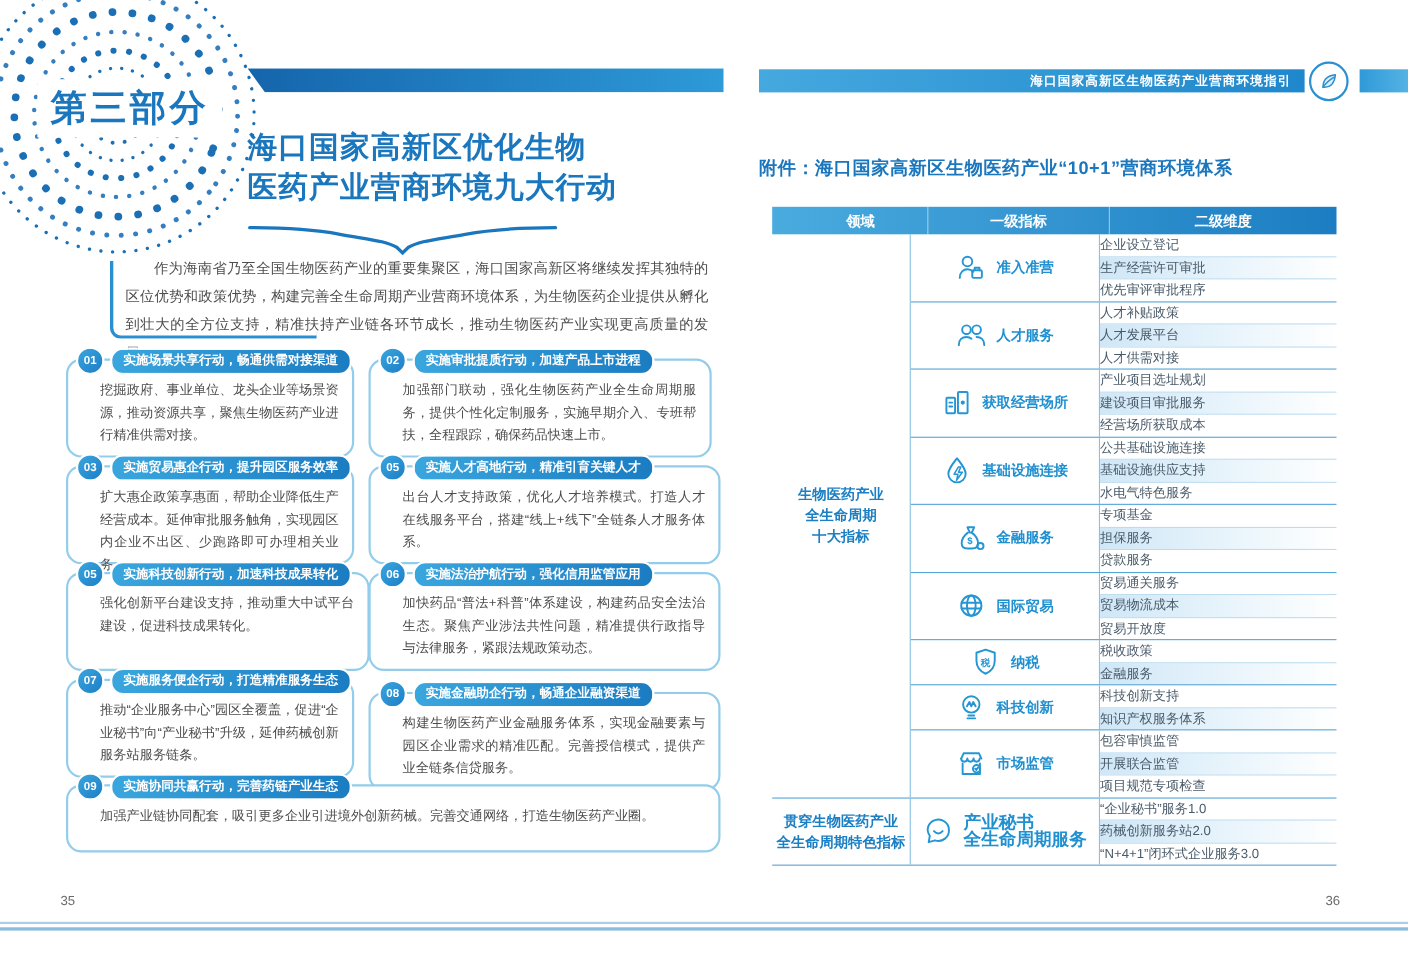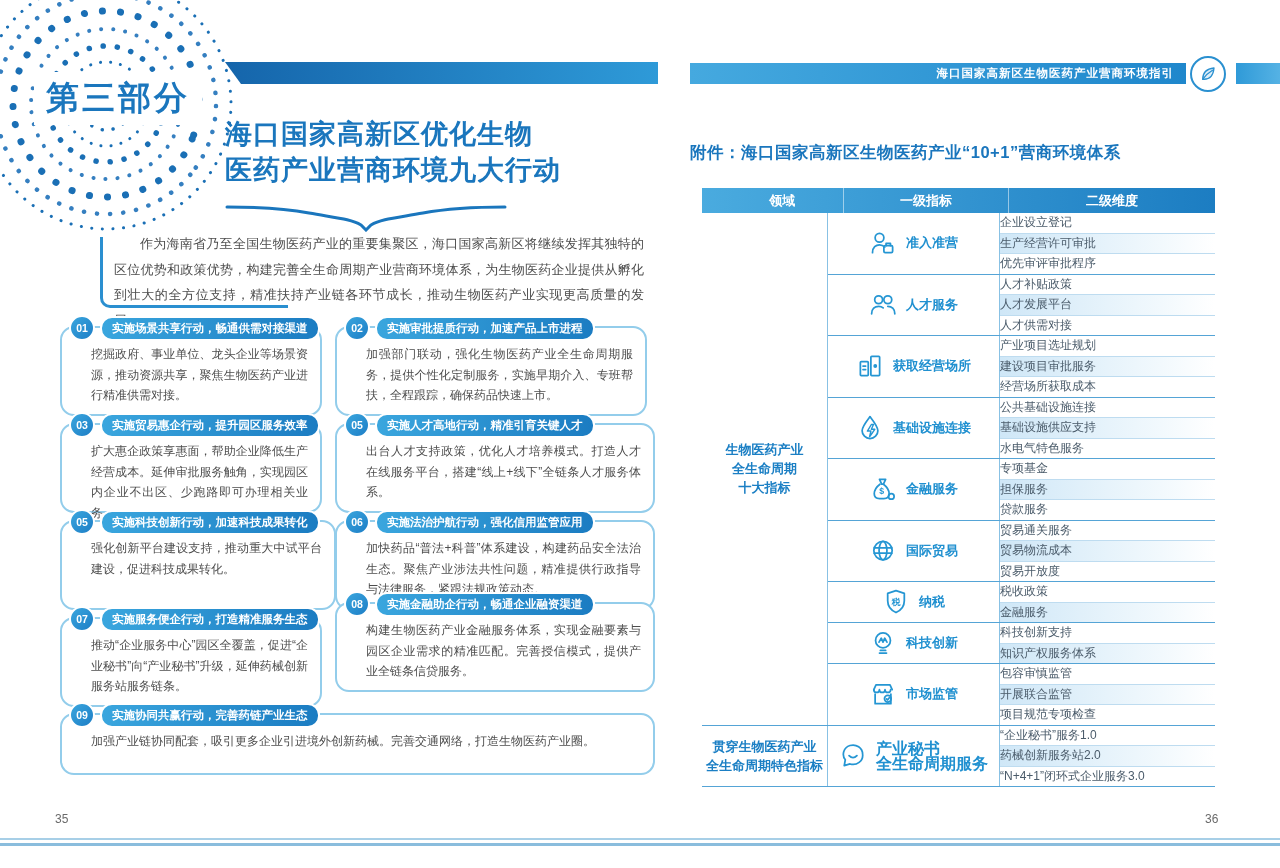--- a/index.html
+++ b/index.html
@@ -36,21 +36,21 @@
 
   
   .action-box{position:absolute;border:2px solid #93cdeb;border-radius:14px;background:#fff;box-sizing:border-box;padding-left:16px;}
   .pos1{left:60px;top:326px;width:262px;height:90px;}
   .pos2{left:335px;top:326px;width:312px;height:90px;}
   .pos3{left:60px;top:423px;width:262px;height:90px;}
   .pos4{left:335px;top:423px;width:320px;height:90px;}
   .pos5{left:60px;top:520px;width:276px;height:90px;}
   .pos6{left:335px;top:520px;width:320px;height:90px;}
   .pos7{left:60px;top:617px;width:262px;height:90px;}
-  .pos8{left:335px;top:602px;width:320px;height:90px;}
+  .pos8{left:335px;top:629px;width:320px;height:90px;}
   .pos9{left:60px;top:713px;width:595px;height:62px;}
   .action-head{position:absolute;top:-13px;left:7px;display:flex;align-items:center;gap:5px;}
   .num{width:22px;height:22px;border-radius:50%;border:2px solid #fff;
        background:linear-gradient(135deg,#3aa6de,#1d7ec6);color:#fff;font-size:10.5px;font-weight:bold;
        display:flex;align-items:center;justify-content:center;}
   .pill{height:21px;line-height:21px;border-radius:12px;border:2px solid #fff;padding:0 10px;
         background:linear-gradient(90deg,#3aa6de,#1b7cc2);color:#fff;font-size:11.5px;font-weight:bold;
         white-space:nowrap;}
   .action-body{margin:0;padding:16px 12px 6px 13px;font-size:12px;line-height:20.5px;color:#4d4d4d;
                text-align:justify;}

